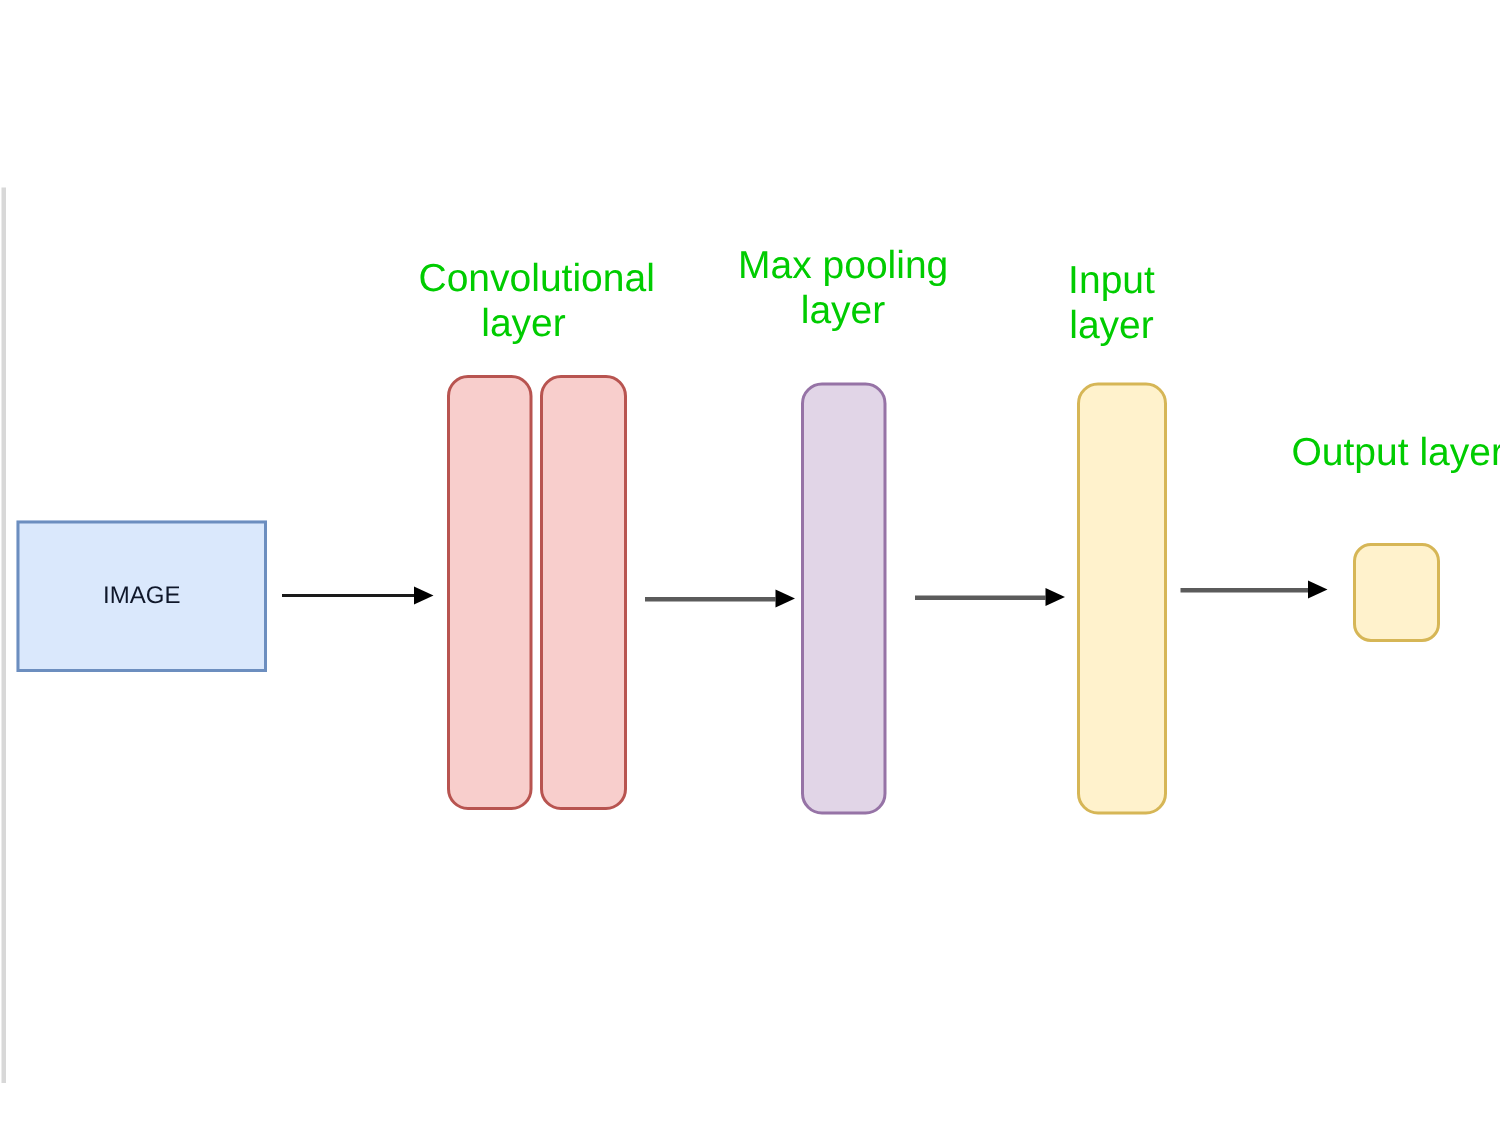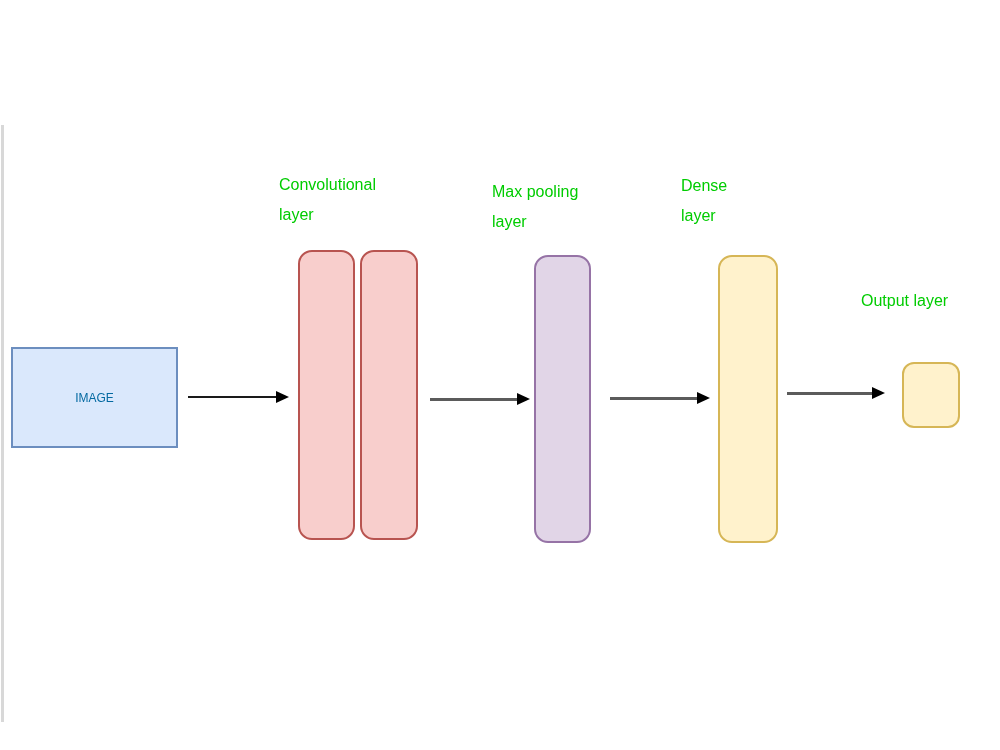--- a/index.html
+++ b/index.html
@@ -19,22 +19,22 @@
     position: absolute;
     left: 1px;
     top: 125px;
     width: 3px;
     height: 597px;
     background: var(--page-edge, #d8d8d8);
   }
   .layer-label {
     position: absolute;
     color: var(--label-text, #00cc00);
-    font-size: 16px;
-    text-align: left;
+    font-size: 26px;
+    text-align: center;
     line-height: 30px;
     white-space: nowrap;
   }
   .layer-label.single {
     line-height: 22px;
   }
   .shape {
     position: absolute;
     box-sizing: border-box;
   }
@@ -43,22 +43,22 @@
     top: 347px;
     width: 167px;
     height: 101px;
     background: var(--input-fill, #dae8fc);
     border: 2px solid var(--input-stroke, #6c8ebf);
     display: flex;
     align-items: center;
     justify-content: center;
   }
   .input-box .box-text {
-    color: #0369a1;
-    font-size: 12px;
+    color: #0f172a;
+    font-size: 16px;
     text-align: right;
   }
   .tall-rect {
     border-radius: 14px;
     border: 2px solid;
   }
   .conv-rect {
     background: var(--conv-fill, #f8cecc);
     border-color: var(--conv-stroke, #b85450);
     top: 250px;
@@ -114,21 +114,21 @@
     border-bottom: 6px solid transparent;
     border-left: 13px solid var(--arrow-head, #000000);
   }
   #arrow-1 { left: 188px; top: 390px; width: 101px; }
   #arrow-2 { left: 430px; top: 392px; width: 100px; }
   #arrow-3 { left: 610px; top: 391px; width: 100px; }
   #arrow-4 { left: 787px; top: 386px; width: 98px; }
 
   #input-label  { left: 17px;  top: 301px; width: 140px; }
   #conv-label   { left: 279px; top: 170px; width: 140px; }
-  #pool-label   { left: 492px; top: 161px; width: 140px; margin-top: 16px; }
+  #pool-label   { left: 492px; top: 161px; width: 140px; }
   #dense-label  { left: 681px; top: 171px; width: 120px; }
   #output-label { left: 861px; top: 290px; width: 140px; }
 </style>
 </head>
 <body>
 
 <div id="diagram-canvas">
 
   <div class="page-edge"></div>
 
@@ -158,21 +158,21 @@
     <div>layer</div>
   </div>
   <div class="shape tall-rect pool-rect"></div>
 
   <div id="arrow-3" class="arrow">
     <span class="shaft"></span>
     <span class="head"></span>
   </div>
 
   <div id="dense-label" class="layer-label">
-    <div>Dense</div>
+    <div>Input</div>
     <div>layer</div>
   </div>
   <div class="shape tall-rect dense-rect"></div>
 
   <div id="arrow-4" class="arrow">
     <span class="shaft"></span>
     <span class="head"></span>
   </div>
 
   <div id="output-label" class="layer-label single">Output layer</div>

